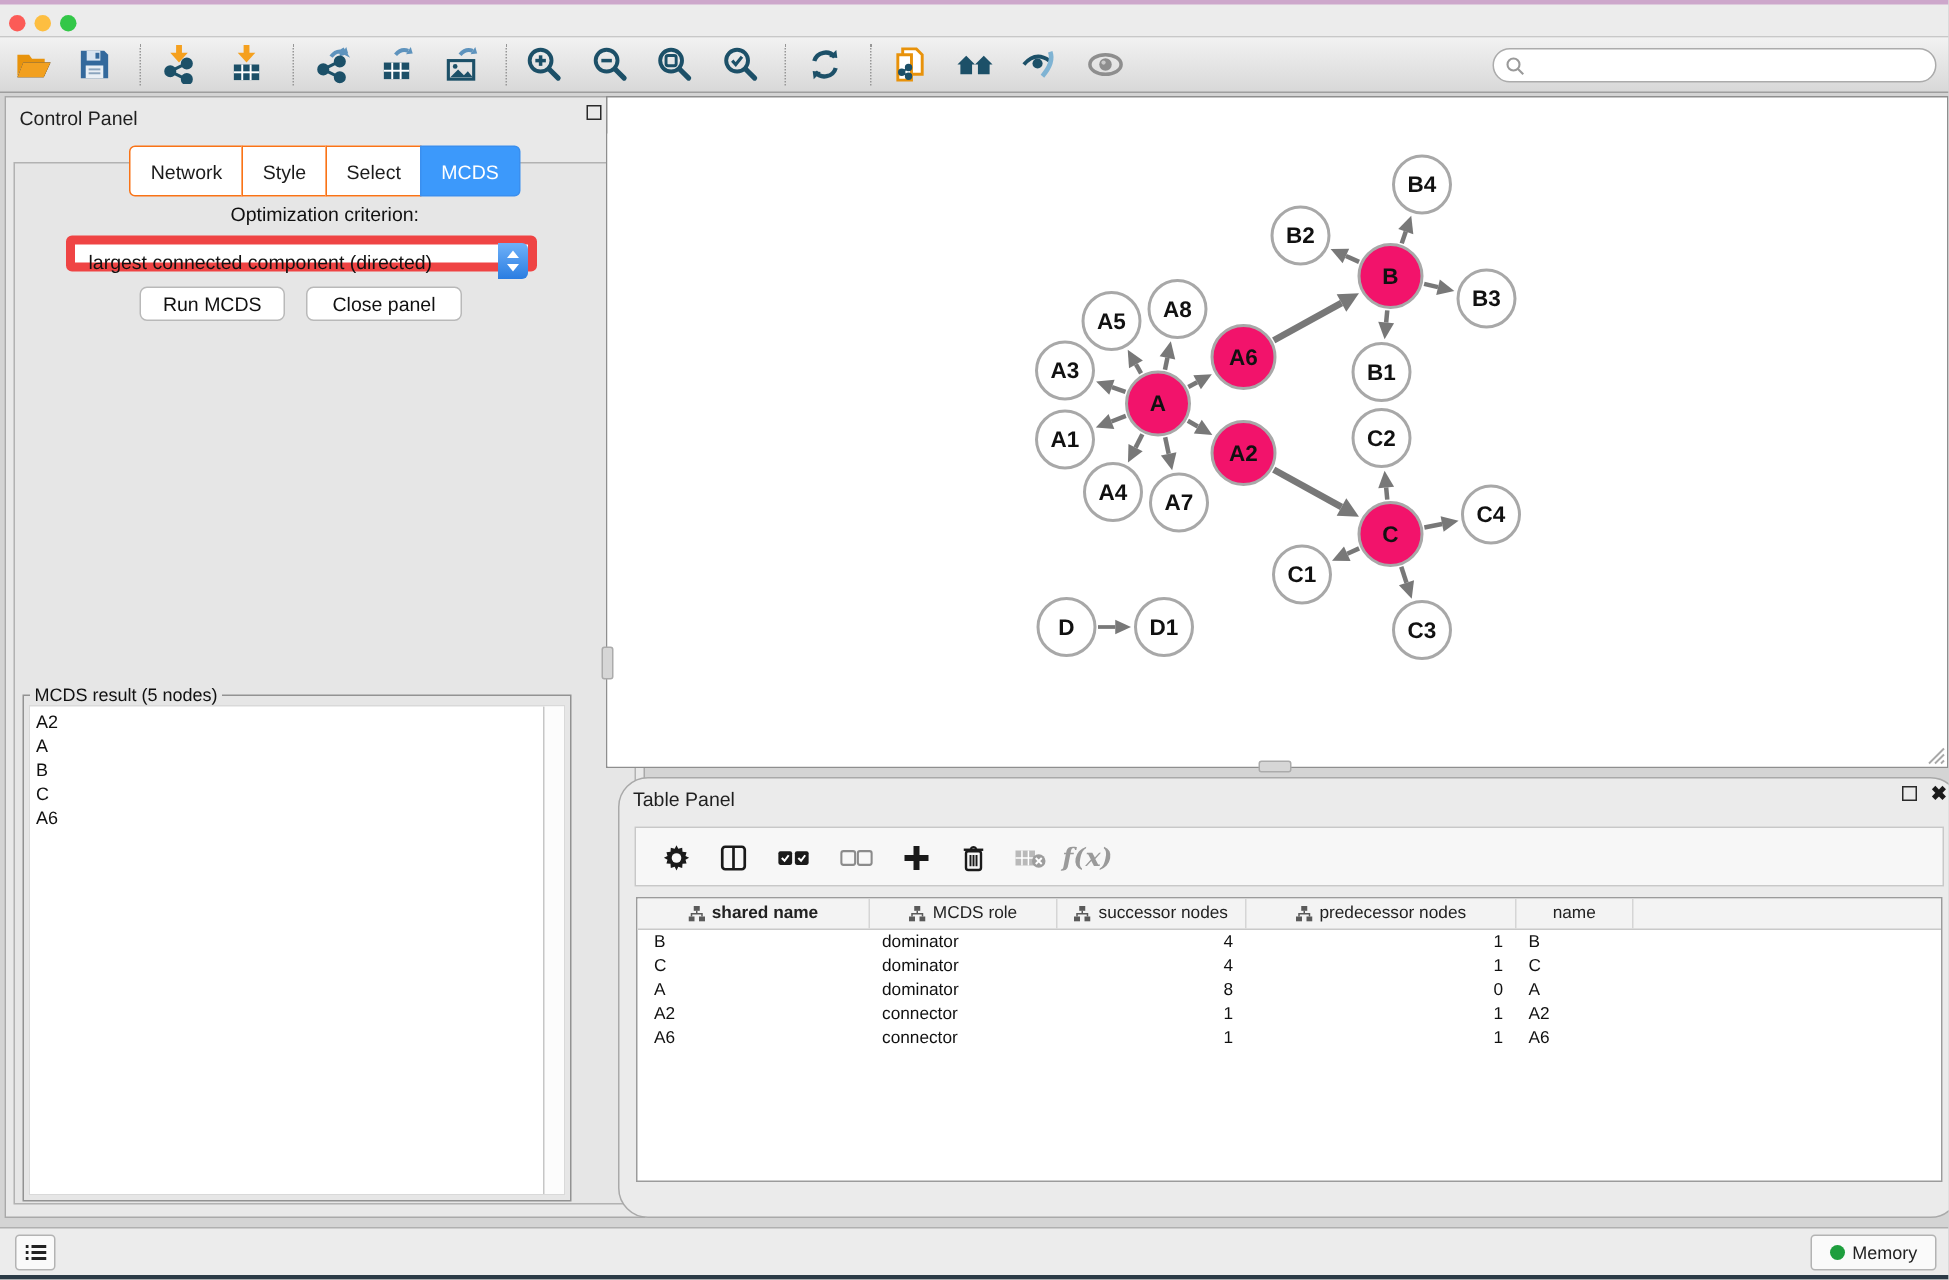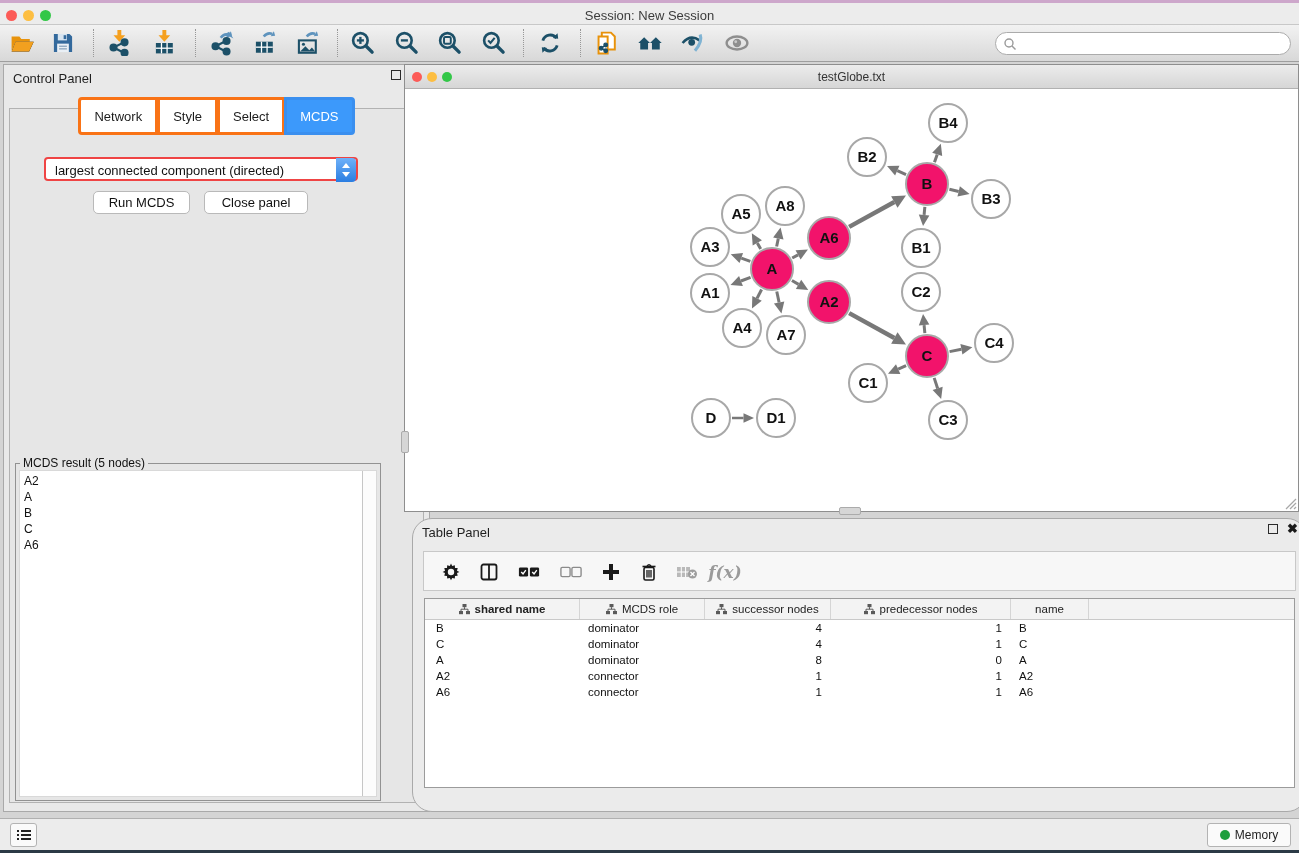--- a/index.html
+++ b/index.html
@@ -23,26 +23,26 @@
   .panel-title { position:absolute; left:9px; top:6px; font-size:13px; color:#1f1f1f; }
   .ph-icons { position:absolute; right:8px; top:5px; display:flex; gap:9px; align-items:center; }
   .float-ic { width:10px; height:10px; border:1.5px solid #2a2a2a; display:inline-block; }
   .close-ic { font-size:13px; color:#1a1a1a; font-weight:bold; line-height:10px; }
 
   
   #control-panel { left:3px; top:64px; width:427px; height:748px; }
   #cp-frame { position:absolute; left:5px; top:43px; right:5px; bottom:8px; border:1px solid #b2b2b2; background:#e6e6e6; }
   .seg-row { position:absolute; left:0; right:0; display:flex; justify-content:center; }
   #cp-tabs { top:32px; }
-  .seg { height:22px; padding:16px 13px; background:#fff; border:3px solid #f97316; margin-left:-1px; font-size:13px; color:#1c1c1c; display:flex; align-items:center; cursor:pointer; position:relative; }
+  .seg { height:22px; padding:16px 13px; background:#fff; border:1px solid #f97316; margin-left:-1px; font-size:13px; color:#1c1c1c; display:flex; align-items:center; cursor:pointer; position:relative; }
   .seg:first-child { border-radius:4px 0 0 4px; margin-left:0; }
   .seg:last-child { border-radius:0 4px 4px 0; }
   .seg.active { background:#3c99fb; border-color:#3a8fef; color:#fff; z-index:2; }
   #opt-label { position:absolute; left:0; right:0; top:70px; text-align:center; font-size:13px; color:#111; }
-  #criterion { position:absolute; left:40px; top:92px; width:314px; height:24px; background:#fff; border:2px solid #ef4444; border-radius:4px; cursor:pointer; }
+  #criterion { position:absolute; left:40px; top:92px; width:314px; height:24px; background:#fff; border:6px solid #ef4444; border-radius:4px; cursor:pointer; }
   #criterion .val { position:absolute; left:9px; top:4px; font-size:13px; color:#111; }
   #criterion .stepper { position:absolute; right:0; top:-1px; width:20px; height:24px; background:linear-gradient(#6fb1f9,#2a7de1); border-radius:0 4px 4px 0; }
   .chev-up { position:absolute; left:6px; top:5px; width:0; height:0; border-left:4px solid transparent; border-right:4px solid transparent; border-bottom:5px solid #fff; }
   .chev-dn { position:absolute; left:6px; bottom:5px; width:0; height:0; border-left:4px solid transparent; border-right:4px solid transparent; border-top:5px solid #fff; }
   .btn { position:absolute; height:23px; background:#fff; border:1px solid #b9b9b9; border-radius:5px; font-size:13px; color:#111; display:flex; align-items:center; justify-content:center; cursor:pointer; }
   #run-btn { left:89px; top:126px; width:97px; }
   #closepanel-btn { left:200px; top:126px; width:104px; }
   #mcds-fieldset { position:absolute; left:11px; top:391px; width:366px; height:345px; border:1px solid #929292; }
   #mcds-fieldset legend { font-size:12px; color:#111; margin-left:4px; padding:0 3px; }
   #mcds-list { position:absolute; left:3px; right:3px; top:0px; bottom:3px; background:#fff; border:1px solid #d9d9d9; }
@@ -84,21 +84,20 @@
 </style>
 </head>
 <body>
 
 <div id="app">
 
   <div id="titlebar" class="abs">
     <span class="tl" style="left:6px;background:#fc5b57;"></span>
     <span class="tl" style="left:23px;background:#fdbe41;"></span>
     <span class="tl" style="left:40px;background:#33c748;"></span>
-    <div class="title">Session: New Session</div>
   </div>
 
   <div id="toolbar" class="abs">
     <svg class="tbi" style="left:9px" viewBox="0 0 20 20">
         <path d="M2 5 L8 5 L9.5 7 L16 7 L16 9 L5 9 L2 16 Z" fill="#e8930c"></path>
         <path d="M5 9 L19 9 L15.5 16.5 L2 16.5 Z" fill="#f2a califor01f"></path>
         <path d="M5 9 L19 9 L15.5 16.5 L2 16.5 Z" fill="#f2a01f"></path>
       </svg>
     <svg class="tbi" style="left:50px" viewBox="0 0 20 20">
         <path d="M3 3 h12 l2 2 v12 h-14 Z" fill="#33699c"></path>
@@ -231,20 +230,21 @@
         <span class="close-ic">✖</span>
       </span>
     </div>
     <div id="cp-frame"></div>
     <div id="cp-tabs" class="seg-row">
       <div class="seg">Network</div>
       <div class="seg">Style</div>
       <div class="seg">Select</div>
       <div class="seg active">MCDS</div>
     </div>
+    <div id="opt-label">Optimization criterion:</div>
     <div id="criterion">
       <span class="val">largest connected component (directed)</span>
       <span class="stepper">
           <span class="chev-up"></span>
           <span class="chev-dn"></span>
         </span>
     </div>
     <div id="run-btn" class="btn">Run MCDS</div>
     <div id="closepanel-btn" class="btn">Close panel</div>
     <fieldset id="mcds-fieldset">
@@ -256,26 +256,20 @@
             <div class="mcds-item">B</div>
             <div class="mcds-item">C</div>
             <div class="mcds-item">A6</div>
           </div>
         <div id="mcds-scroll"></div>
       </div>
     </fieldset>
   </div>
 
   <div id="net-window" class="abs">
-    <div id="net-titlebar">
-      <span class="tl2" style="left:7px;background:#fc5b57;"></span>
-      <span class="tl2" style="left:22px;background:#fdbe41;"></span>
-      <span class="tl2" style="left:37px;background:#33c748;"></span>
-      <div class="title">testGlobe.txt</div>
-    </div>
     <div id="net-canvas">
       <svg id="graph-svg" width="893" height="422">
           <line x1="345.55093373969595" y1="188.30286435882738" x2="335.96126086269976" y2="192.01499579508396" stroke="#787878" stroke-width="3"></line>
           <polygon points="325.51649816202996,196.05812974373035 334.0479921191439,187.0723848742313 337.87452960625563,196.95760671593663" fill="#787878"></polygon>
           <line x1="345.32416185393134" y1="172.30857356107242" x2="336.2886011499774" y2="169.1024068596694" stroke="#787878" stroke-width="3"></line>
           <polygon points="325.73341040058745,165.35701659375684 338.0609733293825,164.10753980861878 334.51622897057234,174.09727391072002" fill="#787878"></polygon>
           <line x1="356.5753264433442" y1="200.50185799475648" x2="352.04778965569454" y2="209.40601367713413" stroke="#787878" stroke-width="3"></line>
           <polygon points="346.9714268802795,219.38952713545032 347.32344846559846,207.00380629233953 356.7721308457906,211.80822106192872" fill="#787878"></polygon>
           <line x1="355.7066995425039" y1="159.9634991883134" x2="352.30163370386396" y2="153.92225334556503" stroke="#787878" stroke-width="3"></line>
           <polygon points="346.8022873941267,144.16534860248285 356.9187404126439,151.31988410970723 347.684526995084,156.52462258142282" fill="#787878"></polygon>

